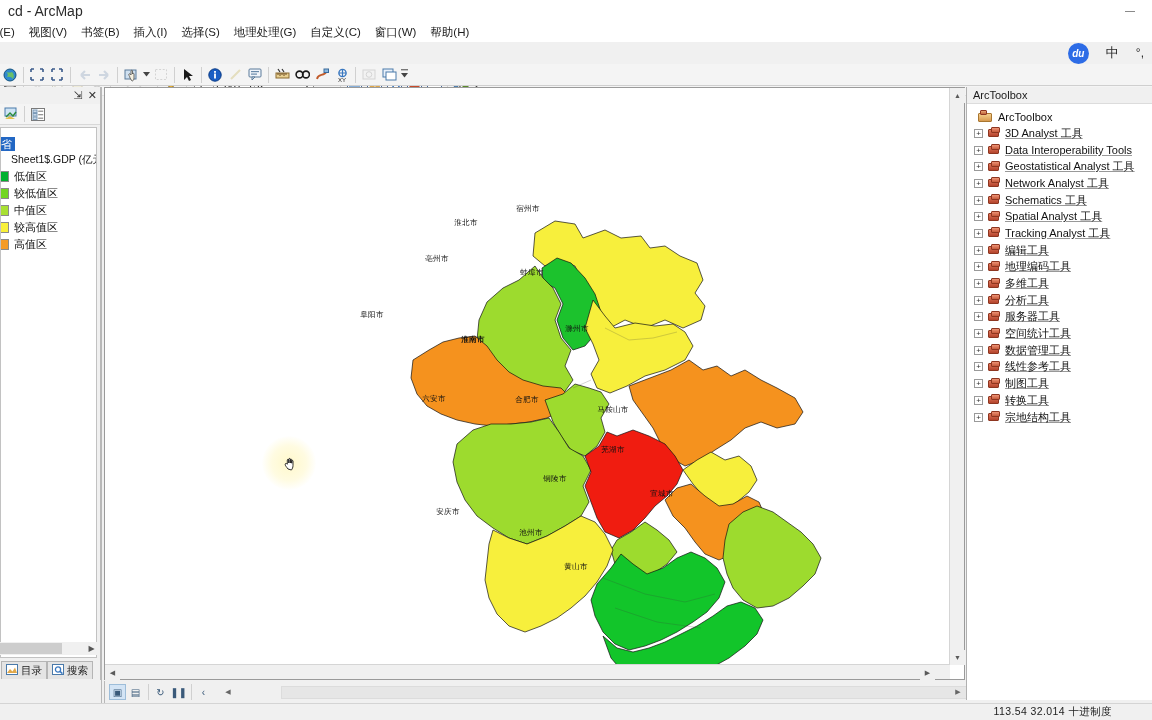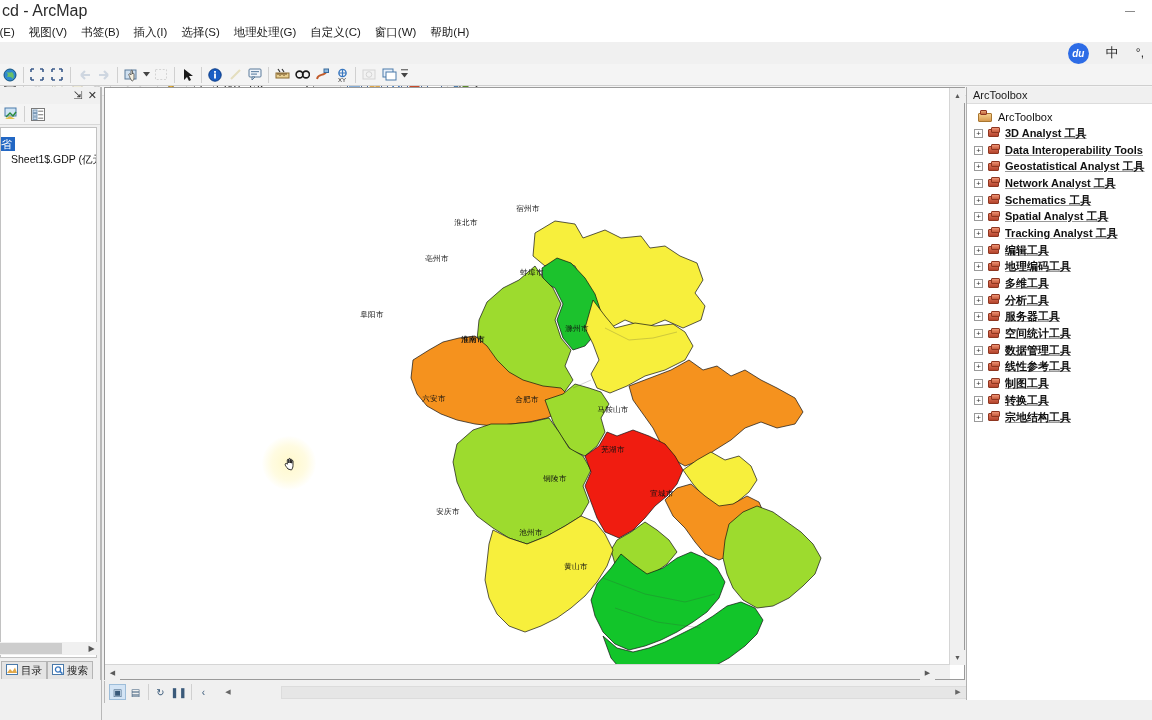--- a/index.html
+++ b/index.html
@@ -16,21 +16,21 @@
     background: #f0f0f0;
   }
 
   
   .titlebar {
     position: absolute; left: 0; top: 0; width: 1152px; height: 22px;
     background: #ffffff;
     display: flex; align-items: center;
   }
   .title-text {
-    font-size: 16px; color: #2b2b2b; padding-left: 2px;
+    font-size: 14px; color: #2b2b2b; padding-left: 8px;
     white-space: nowrap; overflow: hidden;
   }
   .win-buttons { margin-left: auto; display: flex; height: 22px; }
   .win-btn {
     width: 44px; height: 22px; display: flex;
     align-items: center; justify-content: center;
     font-size: 11px; color: #555;
   }
   .win-btn .bar { width: 10px; height: 1px; background: #8a8a8a; display:block; }
 
@@ -256,21 +256,21 @@
     width: 15px; height: 13px; position: relative; flex: 0 0 auto;
   }
   .tbx-root-icon .tb {
     position:absolute; left:0; top:3px; width:14px; height:9px;
     background: linear-gradient(#f6cf8e, #d69a4e); border: 1px solid #a9762f; border-radius:1px;
   }
   .tbx-root-icon .tl {
     position:absolute; left:2px; top:0; width:7px; height:5px;
     background: linear-gradient(#e8a474,#c0673c); border:1px solid #8e3620; border-radius:1px;
   }
-  .atb-label-underline { text-decoration: underline; text-decoration-color: #999; font-weight: bold; }
+  .atb-label-underline { text-decoration: underline; text-decoration-color: #999; }
 
   
   .statusbar {
     position: absolute; left: 0; top: 703px; width: 1152px; height: 17px;
     background: #f0f0f0; border-top: 1px solid #d4d4d4;
     display: flex; align-items: center; justify-content: flex-end;
   }
   .status-coords {
     font-size: 10.5px; color: #222; padding-right: 40px;
     letter-spacing: .4px;
@@ -581,20 +581,42 @@
       </div>
     </div>
     <div class="toc-body">
       <div style="padding-top:8px;">
         <div class="toc-row">
           <span class="toc-layer">徽省</span>
         </div>
         <div class="toc-row">
           <span class="toc-field">Sheet1$.GDP  (亿元)</span>
         </div>
+        <div id="toc-classes">
+            <div class="toc-class">
+              <span class="swatch" style="background: rgb(0, 176, 47);"></span>
+              <span class="toc-class-label">低值区</span>
+            </div>
+            <div class="toc-class">
+              <span class="swatch" style="background: rgb(114, 214, 34);"></span>
+              <span class="toc-class-label">较低值区</span>
+            </div>
+            <div class="toc-class">
+              <span class="swatch" style="background: rgb(168, 224, 50);"></span>
+              <span class="toc-class-label">中值区</span>
+            </div>
+            <div class="toc-class">
+              <span class="swatch" style="background: rgb(248, 240, 58);"></span>
+              <span class="toc-class-label">较高值区</span>
+            </div>
+            <div class="toc-class">
+              <span class="swatch" style="background: rgb(245, 155, 38);"></span>
+              <span class="toc-class-label">高值区</span>
+            </div>
+          </div>
       </div>
     </div>
     <div class="toc-scroll">
       <div class="track">
         <div class="thumb"></div>
       </div>
       <div class="arrow">▶</div>
     </div>
     <div class="toc-footer" id="toc-tabs">
         <div class="toc-tab">
@@ -864,14 +886,17 @@
             <span class="tbx-icon">
               <span class="b1"></span>
               <span class="b2"></span>
             </span>
             <span class="atb-label-underline">宗地结构工具</span>
           </div>
         </div>
     </div>
   </div>
 
+  <div class="statusbar">
+    <span class="status-coords">113.54  32.014  十进制度</span>
+  </div>
 
 </div>
 
 </body></html>

